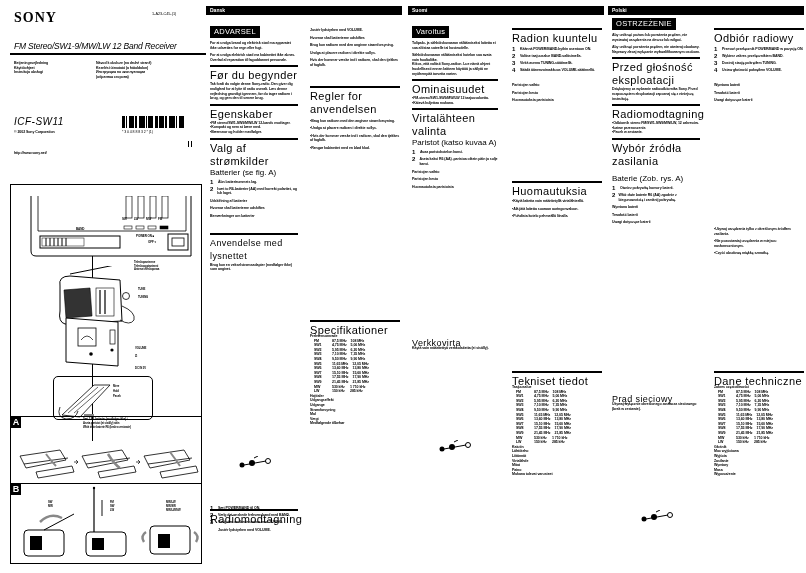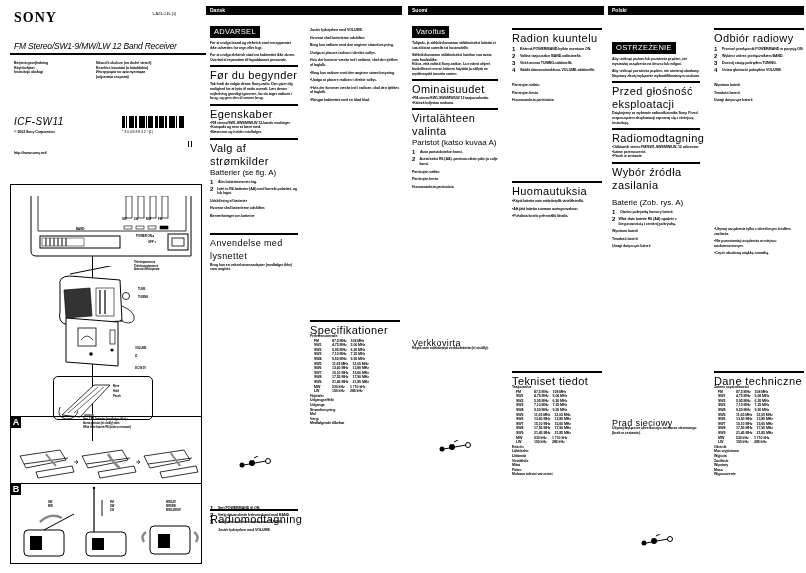--- a/index.html
+++ b/index.html
@@ -272,20 +272,21 @@
         </div>
       <div class="tiny para" style="font-weight:bold;padding-left:8px;">Justér lydstyrken med VOLUME.</div>
     </div>
   </div>
   <div class="abs" style="left:104px;top:22px;width:90px;">
     <div class="tiny" style="font-weight:bold;">Justér lydstyrken med VOLUME.</div>
     <div class="tiny para" style="font-weight:bold;">Hvornår skal batterierne udskiftes</div>
     <div class="tiny para" style="font-weight:bold;">Brug kun radioen med den angivne strømforsyning.</div>
     <div class="tiny para" style="font-weight:bold;">Undgå at placere radioen i direkte sollys.</div>
     <div class="tiny para" style="font-weight:bold;">Hvis der kommer væske ind i radioen, skal den tjekkes af fagfolk.</div>
+    <div class="h2" style="margin-top:18px;">Regler for anvendelsen</div>
     <div class="tiny bul para" style="font-weight:bold;">Brug kun radioen med den angivne strømforsyning.</div>
     <div class="tiny bul para" style="font-weight:bold;">Undgå at placere radioen i direkte sollys.</div>
     <div class="tiny bul para" style="font-weight:bold;">Hvis der kommer væske ind i radioen, skal den tjekkes af fagfolk.</div>
     <div class="tiny bul para" style="font-weight:bold;">Rengør kabinettet med en blød klud.</div>
     <div class="h2" style="position:absolute;top:289px;width:90px;">Specifikationer</div>
     <div class="abs tiny" style="top:306px;width:90px;font-weight:bold;">
       <div>Frekvensområde</div>
       <div class="spec-row">
           <span>FM</span>
           <span>87,5 MHz</span>
@@ -488,21 +489,21 @@
       <div>Virtalähde</div>
       <div>Mitat</div>
       <div>Paino</div>
       <div>Mukana tulevat varusteet</div>
     </div>
   </div>
 </div>
 
 <div class="col" style="left:608px;top:6px;width:196px;">
   <div class="lang-bar">Polski</div>
-  <div class="abs" style="left:4px;top:30px;width:88px;">
+  <div class="abs" style="left:4px;top:6px;width:88px;">
     <div class="warn">OSTRZEŻENIE</div>
     <div class="tiny para" style="font-weight:bold;">Aby uniknąć pożaru lub porażenia prądem, nie wystawiaj urządzenia na deszcz lub wilgoć.</div>
     <div class="tiny para" style="font-weight:bold;">Aby uniknąć porażenia prądem, nie otwieraj obudowy. Naprawy zlecaj wyłącznie wykwalifikowanym osobom.</div>
     <div class="h2">Przed głośność eksploatacji</div>
     <div class="tiny" style="font-weight:bold;">Dziękujemy za wybranie radioodbiornika Sony. Przed rozpoczęciem eksploatacji zapoznaj się z niniejszą instrukcją.</div>
     <div class="h2">Radiomodtagning</div>
     <div class="tiny bul" style="font-weight:bold;">Odbiornik stereo FM/SW1-SW9/MW/LW, 12 zakresów.</div>
     <div class="tiny bul" style="font-weight:bold;">Łatwe przenoszenie.</div>
     <div class="tiny bul" style="font-weight:bold;">Pasek w zestawie.</div>
     <div class="h2">Wybór źródła zasilania</div>

